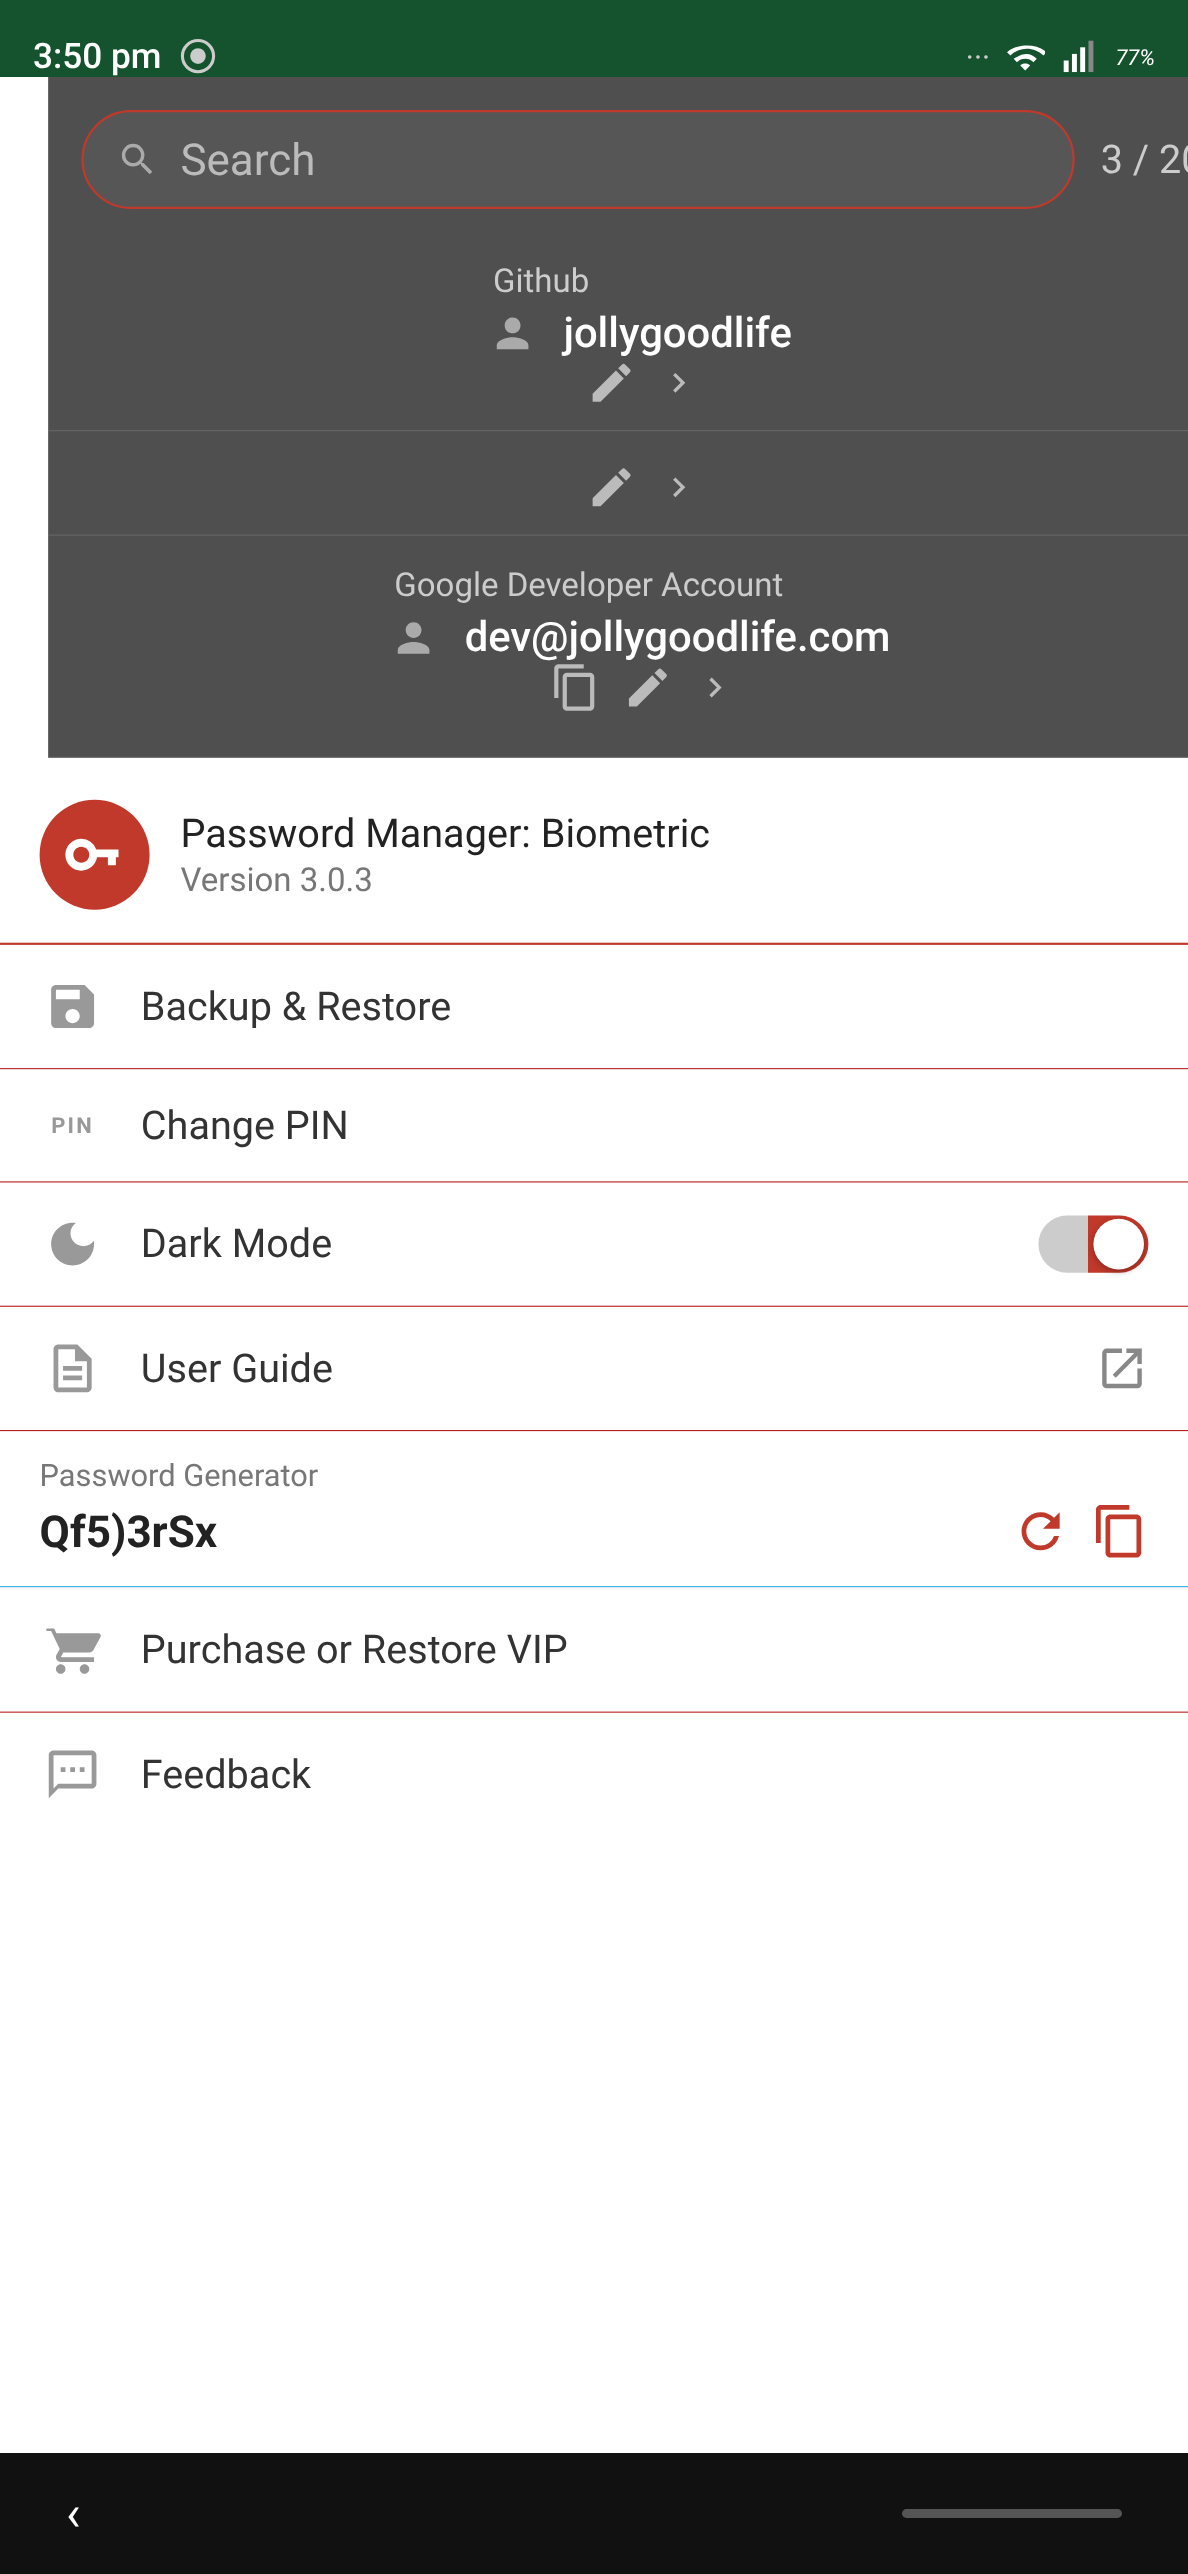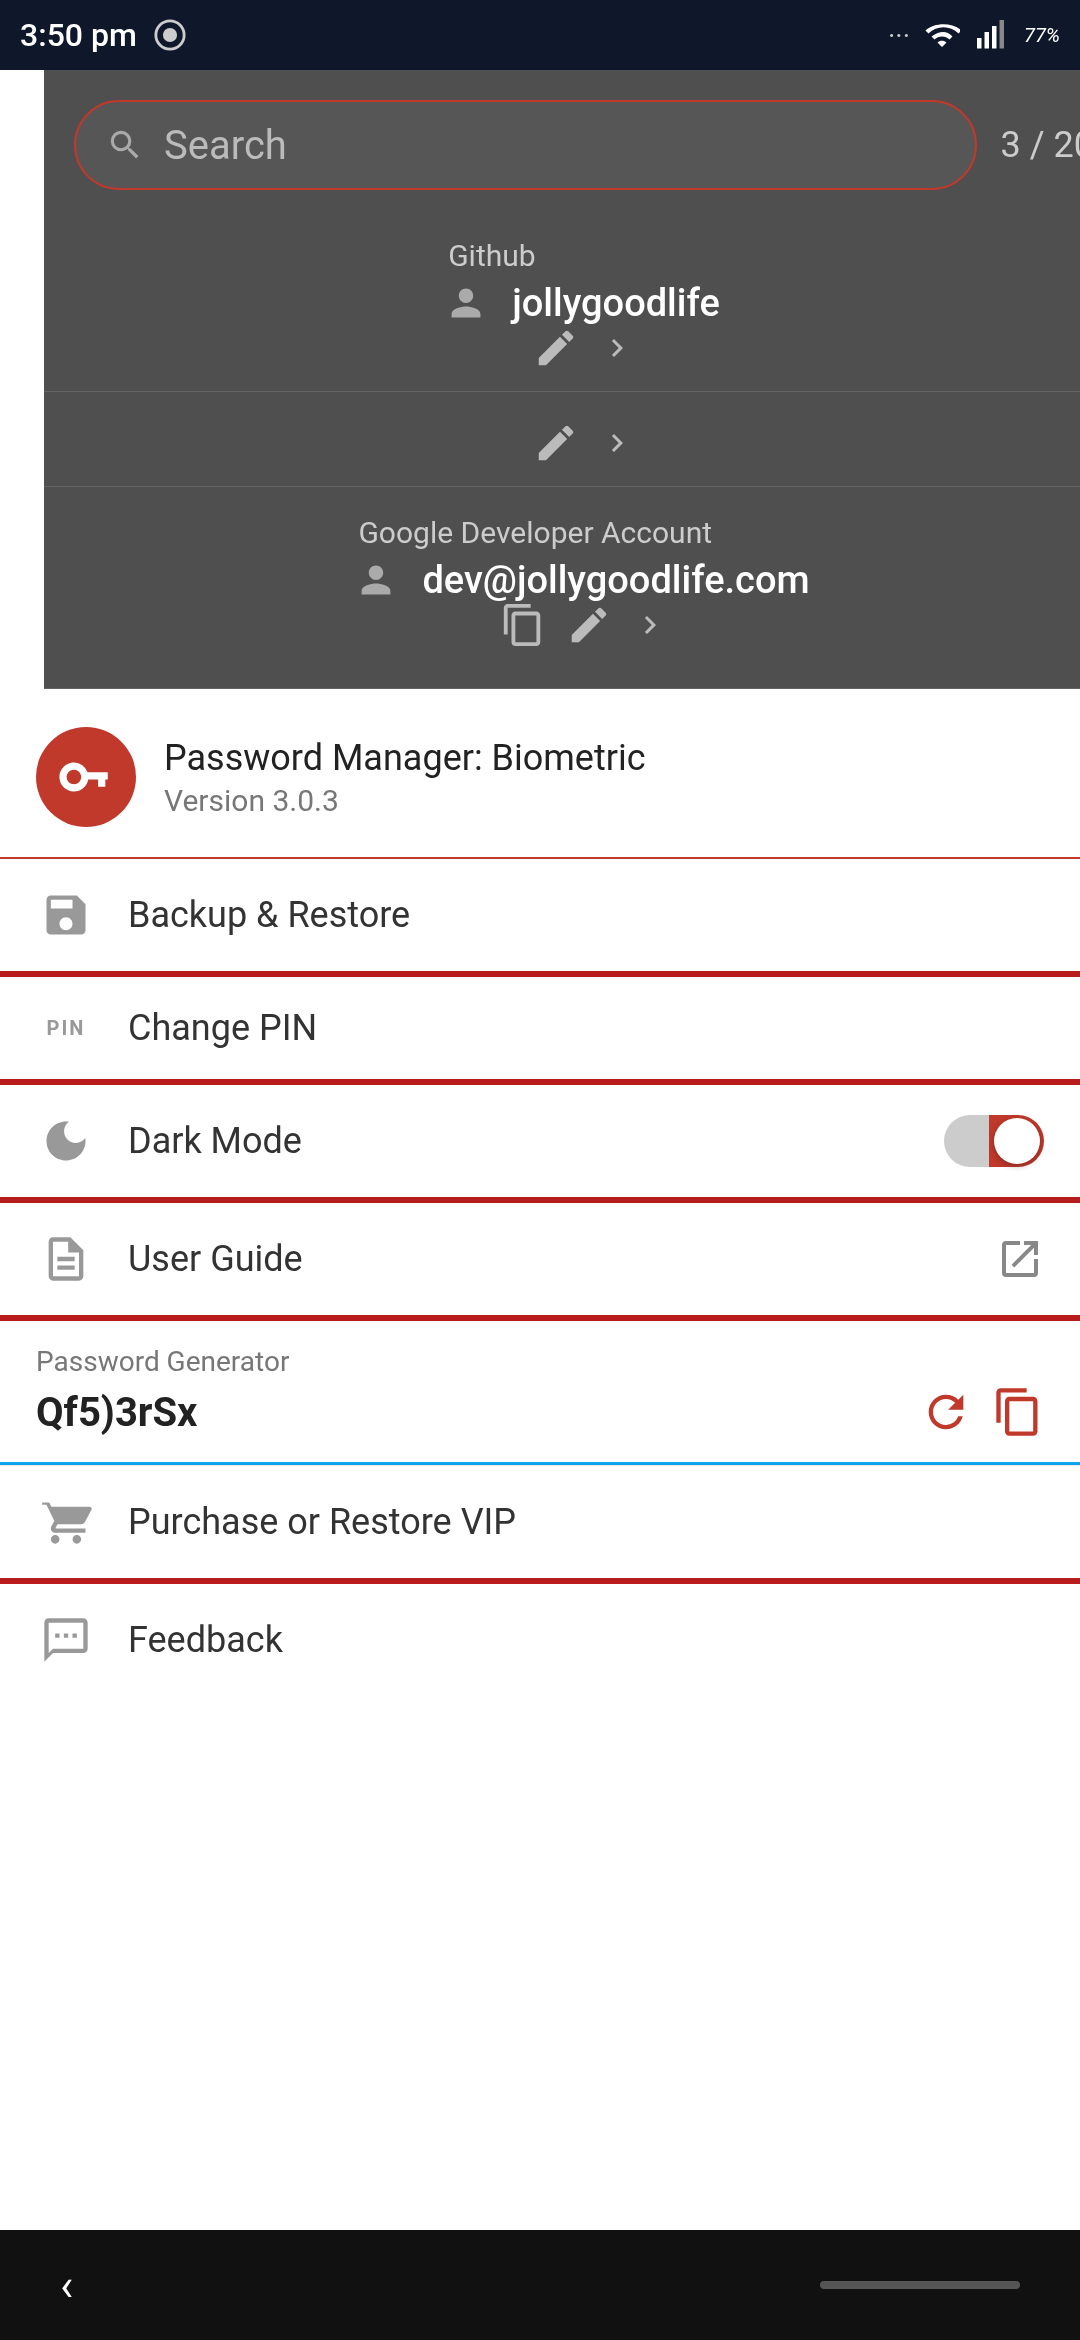--- a/index.html
+++ b/index.html
@@ -10,25 +10,25 @@
       min-height: 2340px;
       font-family: 'Roboto', Arial, sans-serif;
       background: #fff;
       overflow-x: hidden;
     }
 
     
     .status-bar {
       width: 100%;
       height: 70px;
-      background: #0f172a;
-      display: flex;
-      align-items: center;
+      background: #14532d;
+      display: flex;
+      align-items: flex-end;
       justify-content: space-between;
-      padding: 0 20px;
+      padding: 0 30px;
     }
     .status-bar-left {
       color: #fff;
       font-size: 32px;
       font-weight: 500;
       display: flex;
       align-items: center;
       gap: 16px;
     }
     .status-bar-right {
@@ -178,21 +178,21 @@
       height: 2px;
       background: #c0392b;
       margin: 0 0 0 0;
     }
 
     
     .menu-item {
       display: flex;
       align-items: center;
       padding: 30px 36px;
-      border-bottom: 6px solid #b91c1c;
+      border-bottom: 1px solid #b91c1c;
       gap: 32px;
       cursor: pointer;
     }
     .menu-item:last-of-type {
       border-bottom: none;
     }
     .menu-icon-wrap {
       width: 60px;
       display: flex;
       align-items: center;
@@ -244,21 +244,21 @@
     
     .ext-icon {
       width: 48px;
       height: 48px;
       fill: #888;
     }
 
     
     .pwd-gen-section {
       padding: 24px 36px;
-      border-bottom: 3px solid #0ea5e9;
+      border-bottom: 1px solid #0ea5e9;
     }
     .pwd-gen-label {
       font-size: 28px;
       color: #777;
       margin-bottom: 8px;
     }
     .pwd-gen-row {
       display: flex;
       align-items: center;
       justify-content: space-between;

